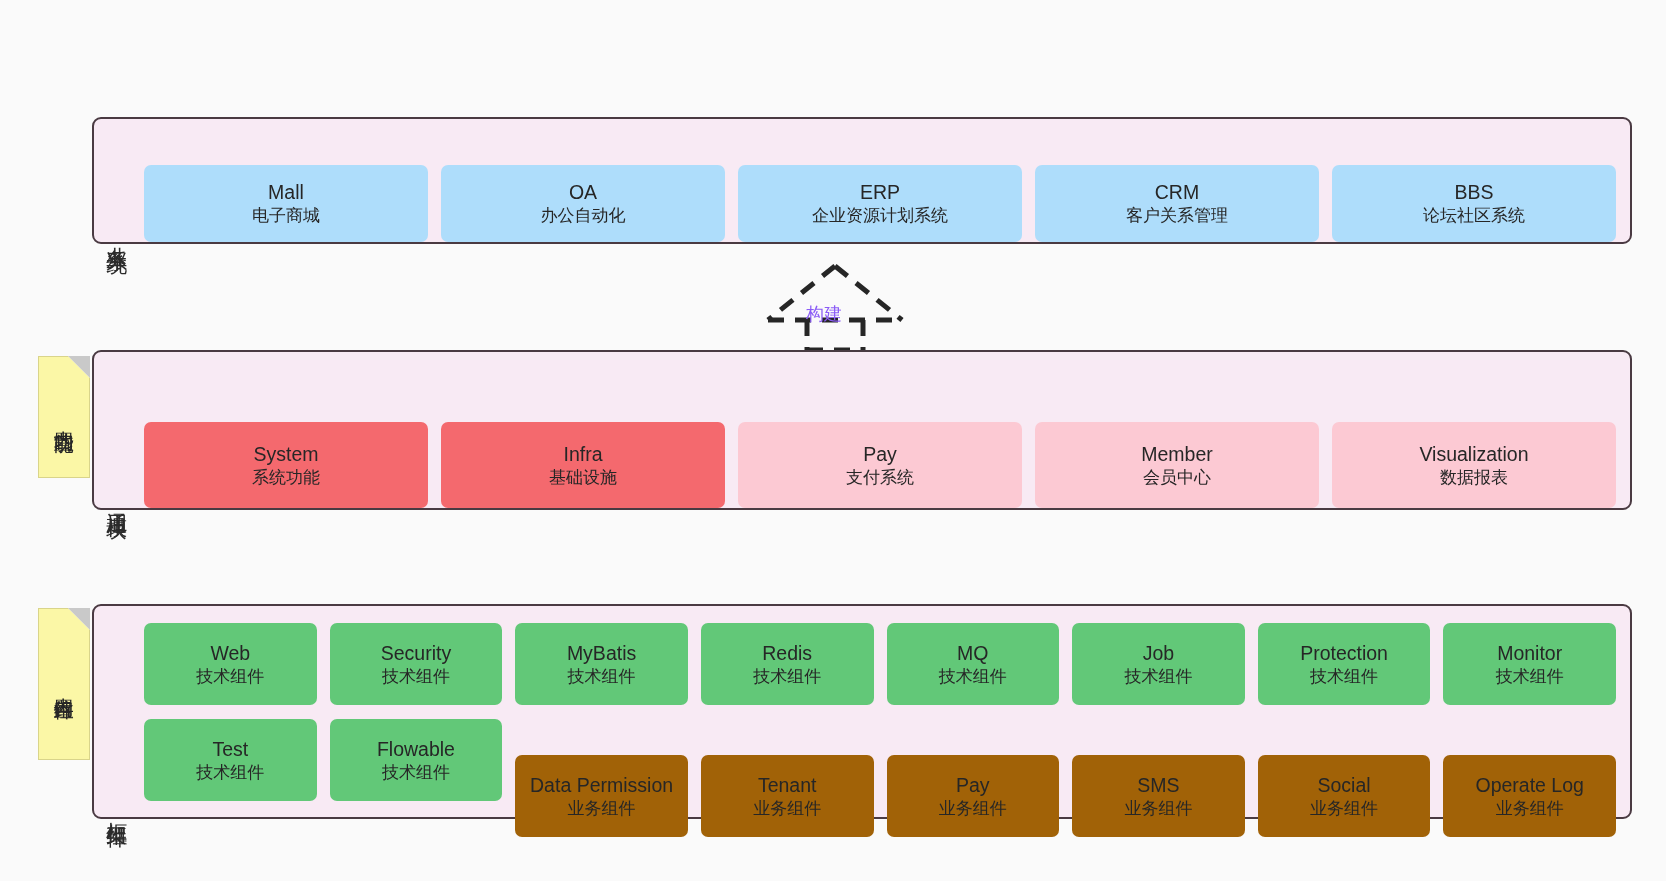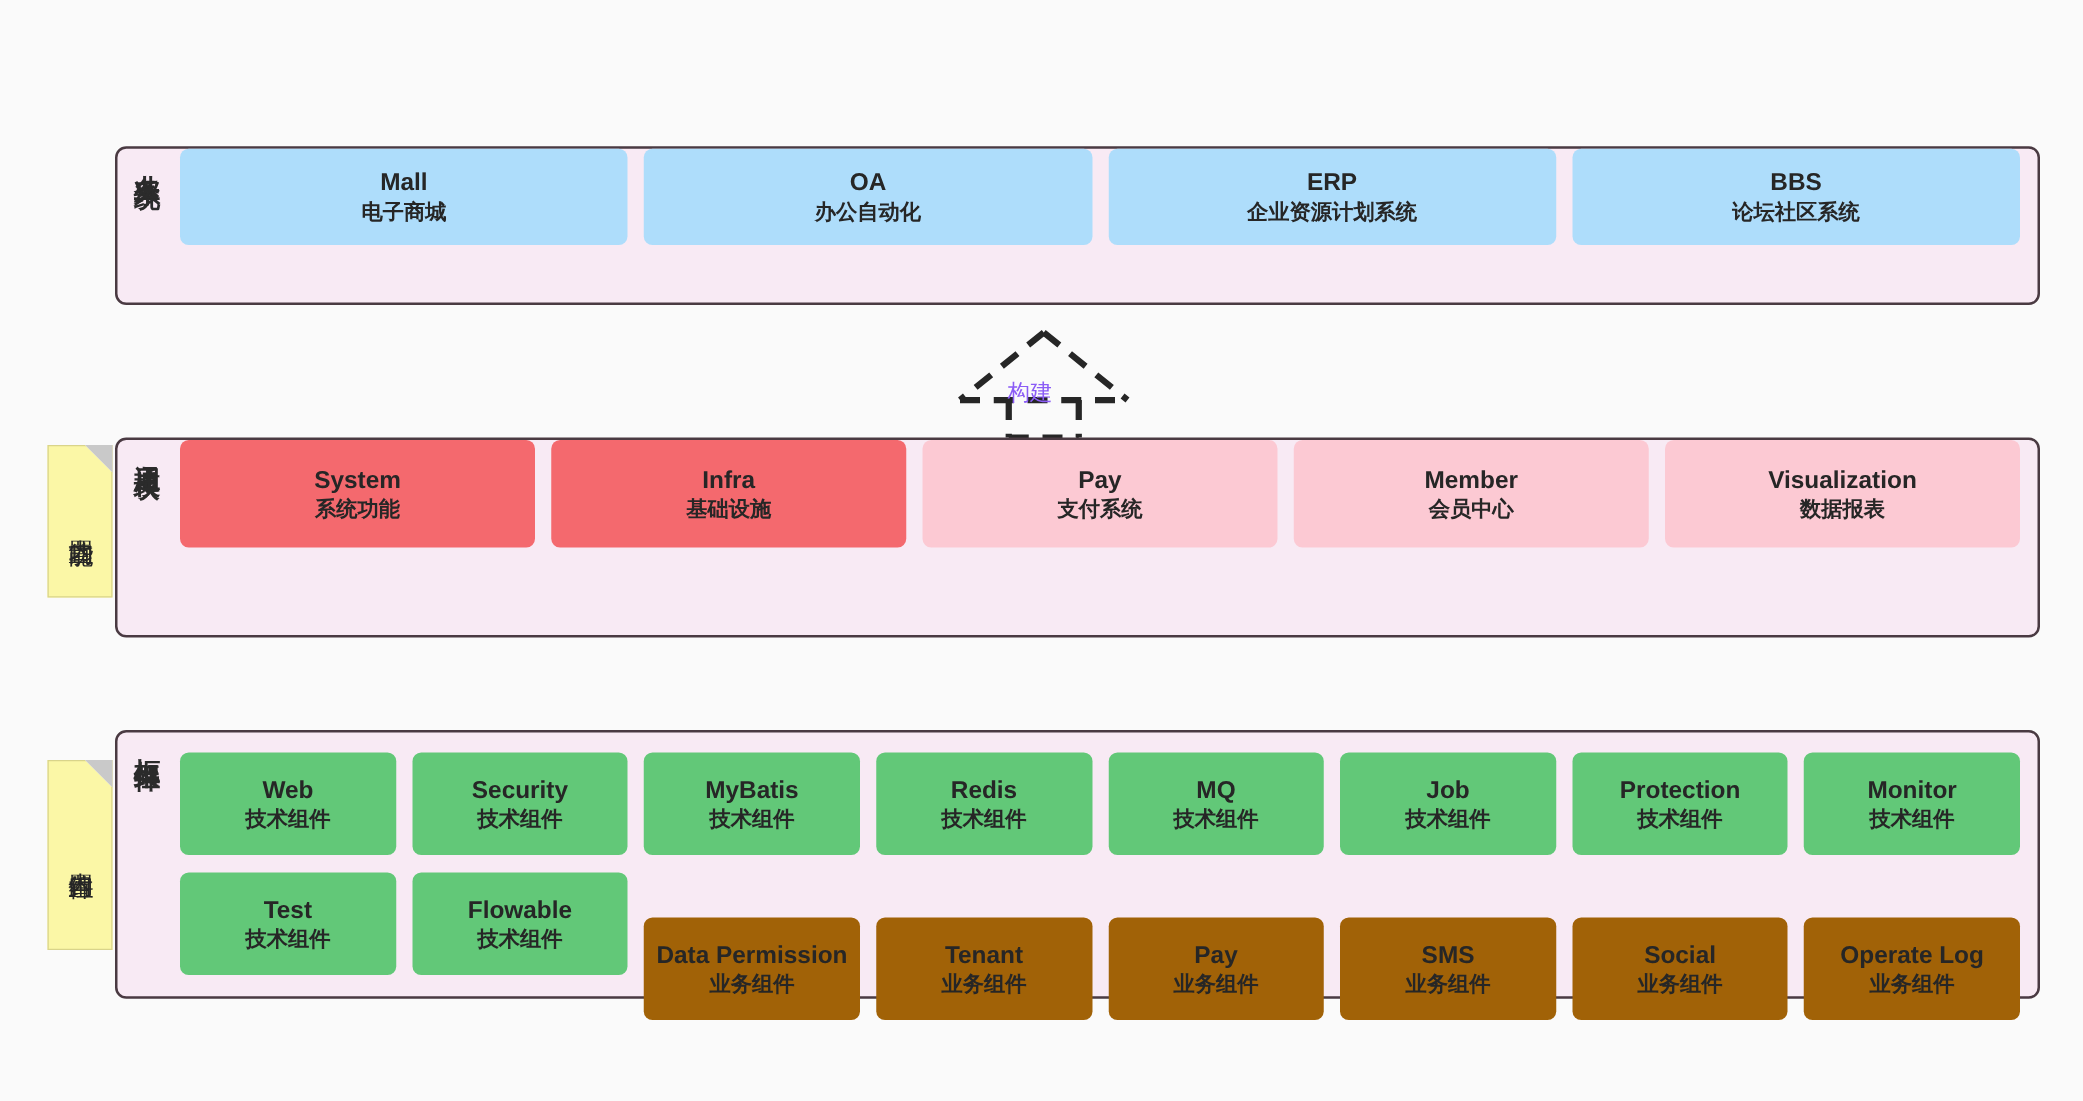--- a/index.html
+++ b/index.html
@@ -16,22 +16,21 @@
   }
 
   
   .layer {
     position: absolute;
     box-sizing: border-box;
     background: #f8eaf4;
     border: 2px solid #4a3a42;
     border-radius: 9px;
     display: flex;
-    align-items: flex-start;
-    font-weight: bold;
+    align-items: flex-end;
   }
   .layer-label {
     flex: 0 0 auto;
     width: 46px;
     display: flex;
     align-items: center;
     justify-content: center;
     font-size: 21px;
     color: #2b2b2b;
     letter-spacing: 2px;
@@ -157,20 +156,24 @@
       </div>
       <div class="card">
         <span class="t1">OA</span>
         <span class="t2">办公自动化</span>
       </div>
       <div class="card">
         <span class="t1">ERP</span>
         <span class="t2">企业资源计划系统</span>
       </div>
       <div class="card">
+        <span class="t1">CRM</span>
+        <span class="t2">客户关系管理</span>
+      </div>
+      <div class="card">
         <span class="t1">BBS</span>
         <span class="t2">论坛社区系统</span>
       </div>
 
     </div>
   </div>
 
   <div class="uml" style="left:760px; top:262px;">
     <svg width="150" height="90" viewBox="0 0 150 90">
       <path d="M75 4 L142 58" stroke="#262626" stroke-width="5" fill="none" stroke-dasharray="16 11" stroke-linecap="butt"></path>
@@ -213,21 +216,21 @@
       </div>
 
     </div>
   </div>
 
 
   <div class="note" style="left:38px; top:608px; height:152px;">
     <span>内置组件</span>
   </div>
 
-  <div class="layer" style="left:92px; top:584px; width:1540px; height:215px;">
+  <div class="layer" style="left:92px; top:604px; width:1540px; height:215px;">
     <div class="layer-label">框架组件</div>
     <div class="grid-frame">
 
       <div class="card green">
         <span class="t1">Web</span>
         <span class="t2">技术组件</span>
       </div>
       <div class="card green">
         <span class="t1">Security</span>
         <span class="t2">技术组件</span>

